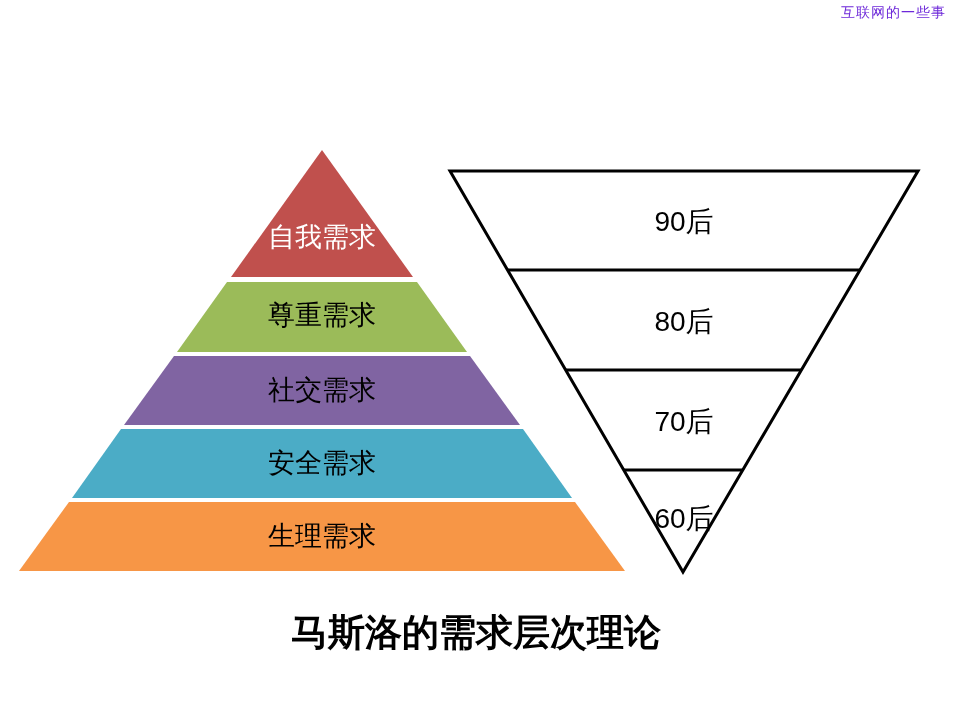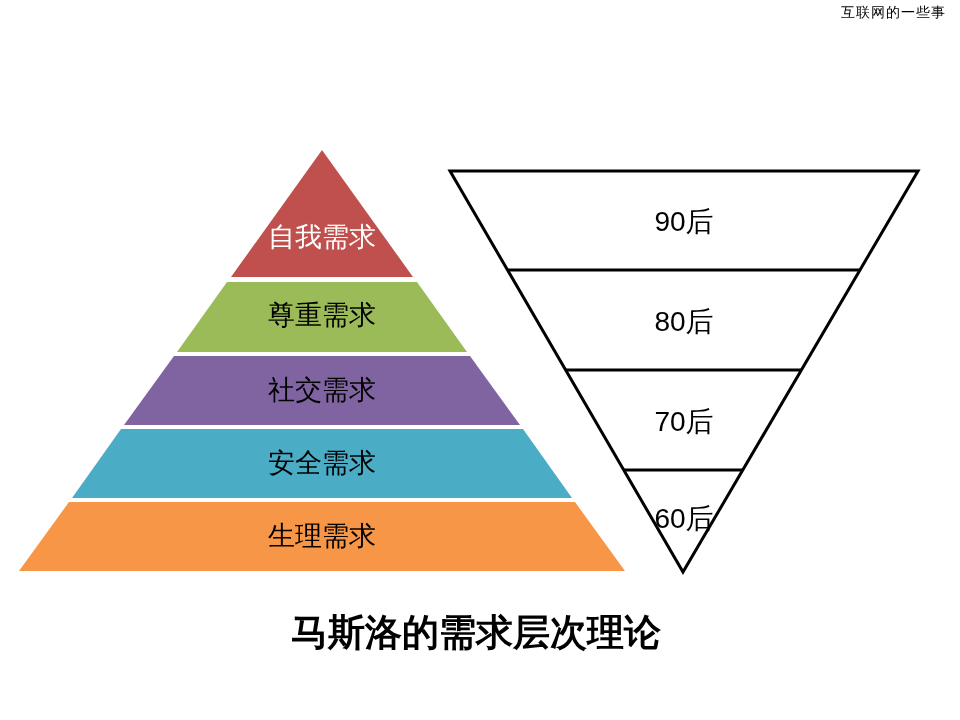--- a/index.html
+++ b/index.html
@@ -16,21 +16,21 @@
     height: 720px;
     background: #ffffff;
     overflow: hidden;
   }
   .watermark {
     position: absolute;
     top: 4px;
     right: 14px;
     font-size: 14px;
     letter-spacing: 1px;
-    color: #000000;
+    color: #6d28d9;
     user-select: none;
   }
   svg.diagram {
     position: absolute;
     left: 0;
     top: 0;
     width: 960px;
     height: 720px;
   }
   .pyr-label {

